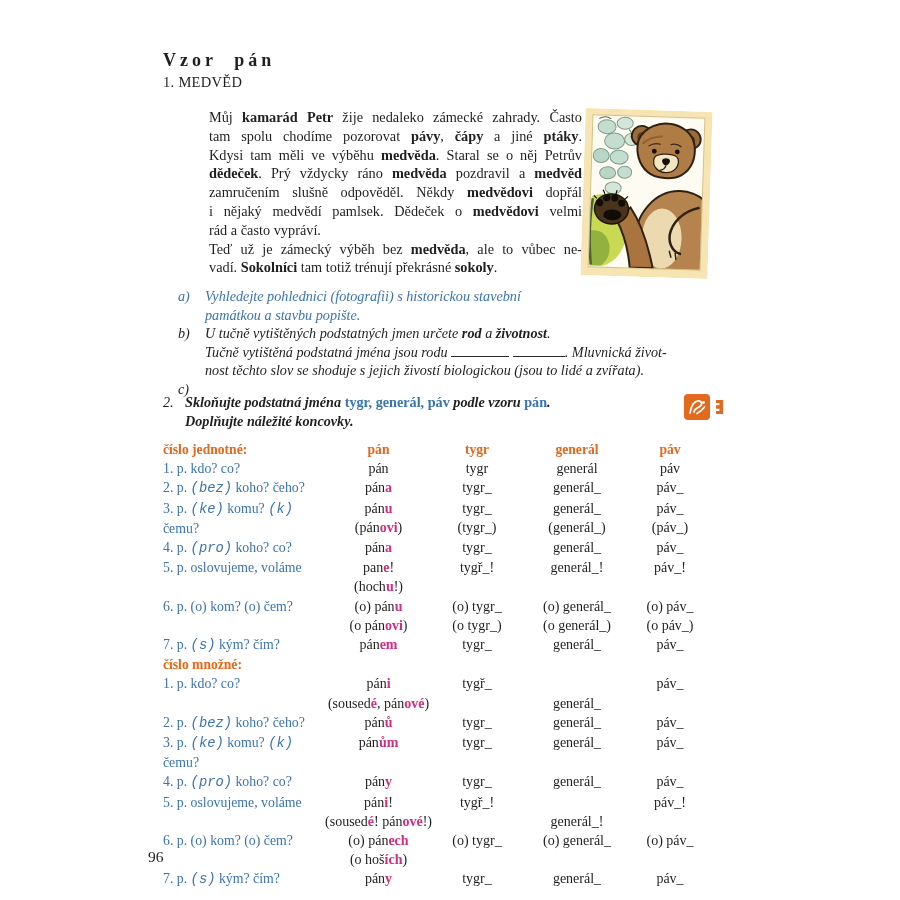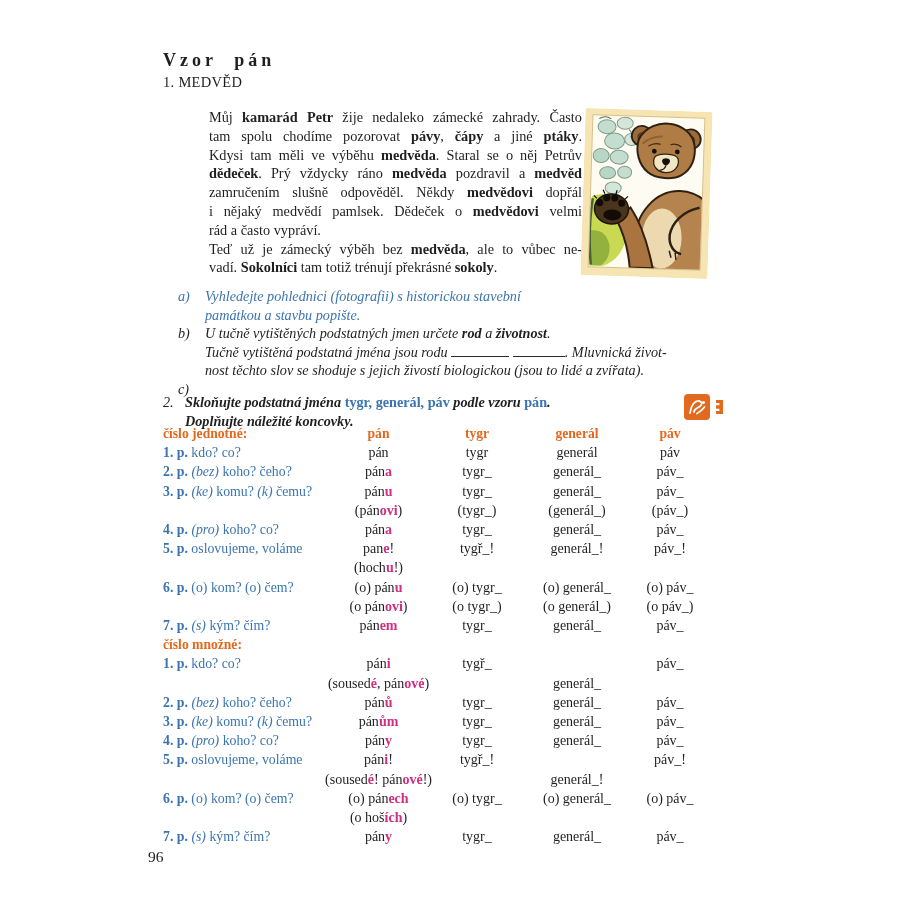--- a/index.html
+++ b/index.html
@@ -17,43 +17,43 @@
   .abs{position:absolute;}
   
   #title{left:163px;top:50px;font-size:18px;font-weight:bold;letter-spacing:4px;word-spacing:9px;}
   #h1{left:163px;top:74px;font-size:14.5px;letter-spacing:.3px;}
   
   #para{left:185px;top:108px;width:397px;font-size:14.3px;line-height:18.8px;}
   .p-line{white-space:normal;margin-left:24px;}
   .jl{text-align:justify;text-align-last:justify;}
   .st-b{font-weight:bold;}
   .st-bb{font-weight:bold;}
-  .st-bi{font-style:italic;}
+  .st-bi{font-style:italic;font-family:Liberation Mono, monospace;}
   .st-m{color:var(--magenta);font-weight:bold;}
   .st-blue-roman{color:var(--blue);font-style:normal;}
   
   #bear{left:583px;top:110px;width:127px;height:167px;transform:rotate(1.8deg);}
   
   #tasks{left:178px;top:287px;width:565px;font-size:14.2px;line-height:18.6px;}
   .task{display:flex;}
   .task-label{width:27px;flex:none;font-style:italic;}
   .task-body{font-style:italic;}
   .task-blue{color:var(--blue);}
   .blank{display:inline-block;border-bottom:1.4px solid #2a2a2a;height:.72em;}
   
   #ex2{left:163px;top:393px;width:565px;font-size:14.2px;line-height:19px;}
   .ex2-row{display:flex;}
   .ex2-num{width:22px;flex:none;font-style:italic;}
   .ex2-body{font-style:italic;font-weight:bold;}
   #icons{left:684px;top:394px;display:flex;align-items:center;gap:3px;}
   
-  #decl-table{left:163px;top:424px;font-size:14px;line-height:19.2px;}
+  #decl-table{left:163px;top:440px;font-size:14px;line-height:19.2px;}
   .trow{display:flex;align-items:flex-start;}
   .tlabel{width:167px;flex:none;color:var(--blue);font-size:13.8px;}
-  .tlabel .st-bb{font-weight:bold;}
+  .tlabel .st-bb{font-weight:normal;}
   .tlabel .st-bi{font-style:italic;}
   .tcell{flex:none;display:flex;flex-direction:column;}
   .c0{width:97px}.c1{width:100px}.c2{width:100px}.c3{width:86px}
   .cline{display:flex;justify-content:center;min-height:19.2px;}
   .cline>span{white-space:nowrap;}
   .hdr{color:var(--orange);font-weight:bold;font-size:13.6px;}
   #pagenum{left:148px;top:848px;font-size:15.5px;}
 </style>
 </head>
 <body>

